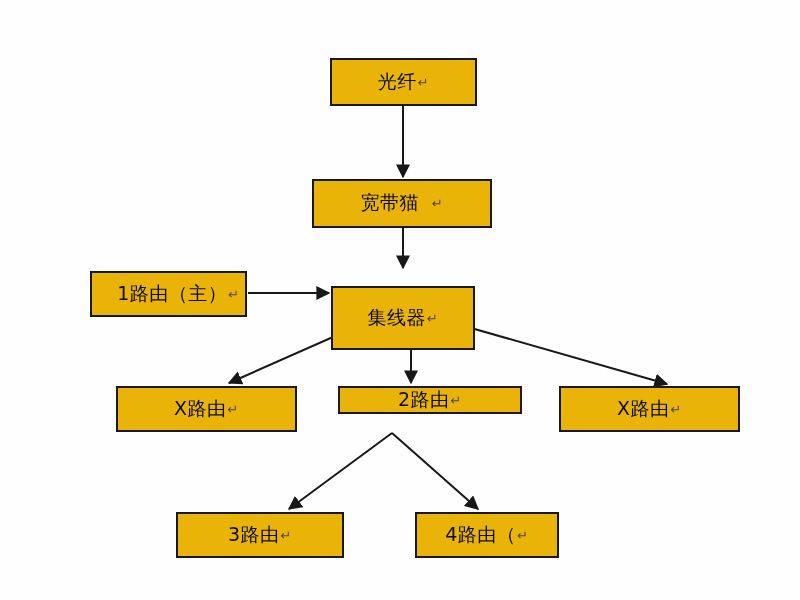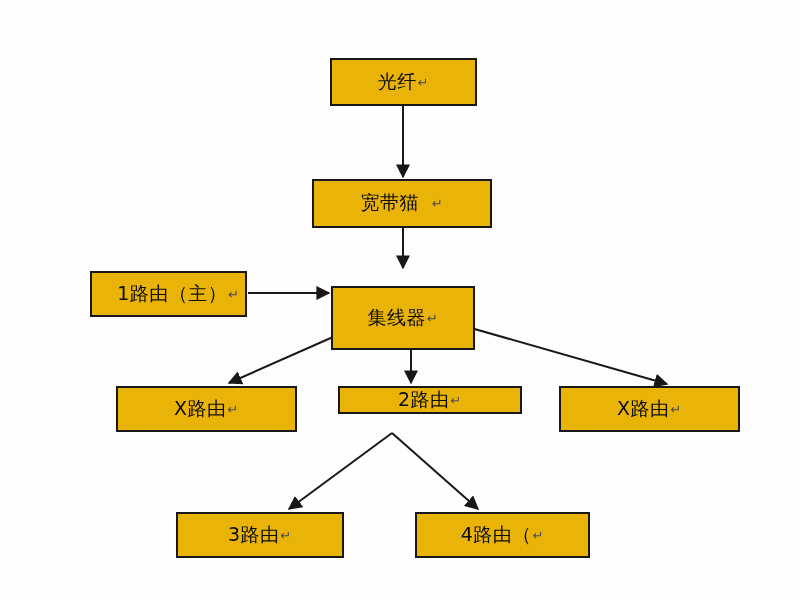--- a/index.html
+++ b/index.html
@@ -94,18 +94,18 @@
         <span class="pilcrow">↵</span>
       </div>
       <div class="node" style="left: 559px; top: 386px; width: 181px; height: 46px;">
         <span class="label">X路由</span>
         <span class="pilcrow">↵</span>
       </div>
       <div class="node" style="left: 176px; top: 512px; width: 168px; height: 46px;">
         <span class="label">3路由</span>
         <span class="pilcrow">↵</span>
       </div>
-      <div class="node" style="left: 415px; top: 512px; width: 175px; height: 46px; align-items: center;">
+      <div class="node" style="left: 415px; top: 512px; width: 144px; height: 46px; align-items: center;">
         <span class="label">4路由（</span>
         <span class="pilcrow">↵</span>
       </div>
     </div>
 </div>
 
 </body></html>

